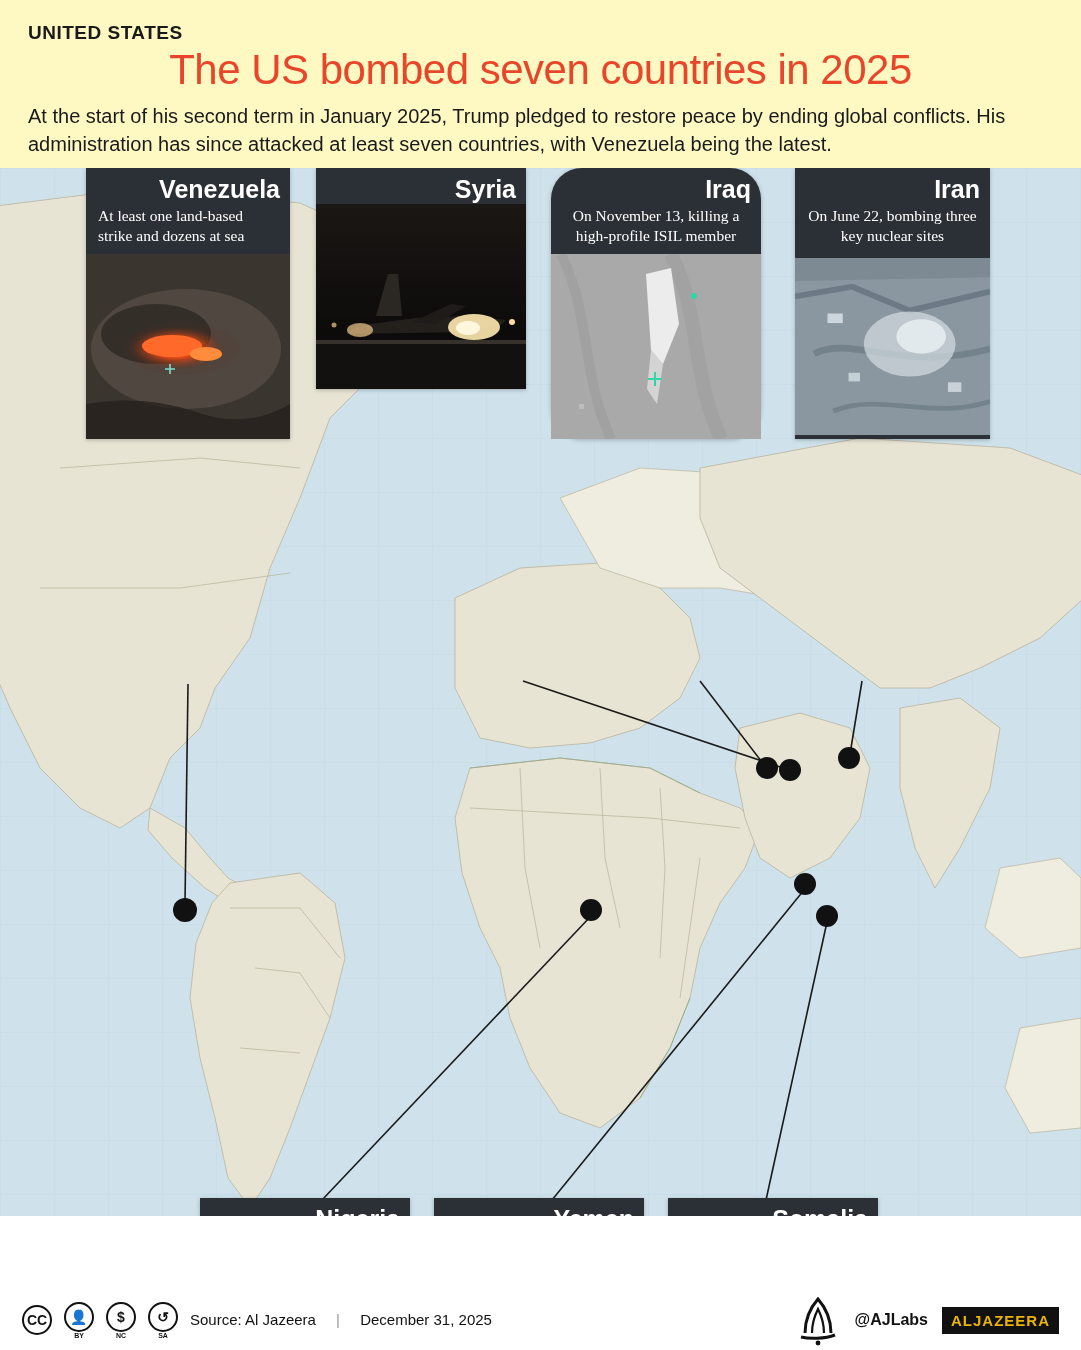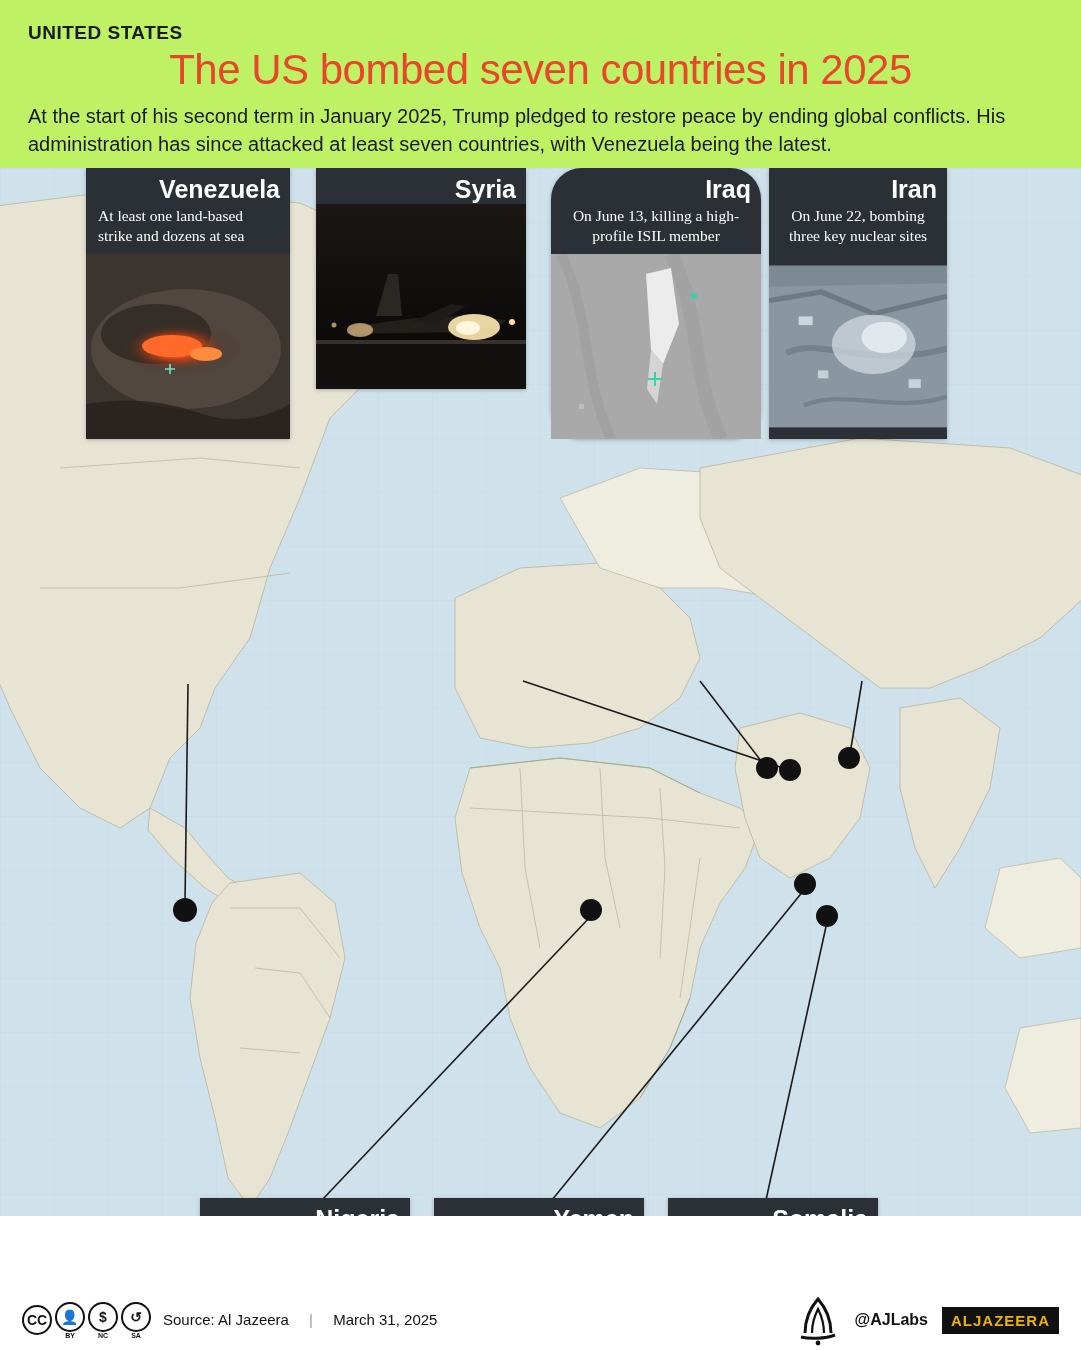--- a/index.html
+++ b/index.html
@@ -5,21 +5,21 @@
   * { box-sizing: border-box; margin: 0; padding: 0; }
   body {
     width: 1081px; height: 1350px;
     font-family: "Liberation Sans", sans-serif;
     background: #ffffff;
     position: relative;
     overflow: hidden;
   }
 
   
-  .header { padding: 22px 28px 10px 28px; background: #bef264; }
+  .header { padding: 22px 28px 10px 28px; background: #fef9c3; }
   .kicker {
     font-size: 19px; font-weight: bold; letter-spacing: 0.5px;
     color: #1a1a1a; text-transform: uppercase;
   }
   .headline {
     font-size: 42px; font-weight: normal; color: #e8462b;
     line-height: 1.12; margin-top: 2px; letter-spacing: -0.5px; text-align: center;
   }
   .standfirst {
     font-size: 20px; color: #1a1a1a; line-height: 1.38; margin-top: 10px;
@@ -65,21 +65,21 @@
   .leader { stroke: #1a1a1a; stroke-width: 1.6; fill: none; }
   .dot { fill: #111; }
 
   
   .footer {
     position: absolute; left: 0; bottom: 0;
     width: 1081px; height: 60px; background: #fff;
     display: flex; align-items: center; padding: 0 22px;
   }
   .cc {
-    display: flex; align-items: center; gap: 3px; margin-right: 12px;
+    display: flex; align-items: center; gap: 12px; margin-right: 12px;
   }
   .cc-badge {
     width: 30px; height: 30px; border-radius: 50%;
     background: #fff; border: 2.4px solid #111;
     display: flex; align-items: center; justify-content: center;
     font-size: 14px; font-weight: bold; color: #111;
     font-family: "Liberation Sans", sans-serif;
   }
   .cc-sub { font-size: 7px; font-weight: bold; text-align: center; color: #111; }
   .cc-col { display:flex; flex-direction:column; align-items:center; }
@@ -246,37 +246,37 @@
         <ellipse cx="44" cy="126" rx="13" ry="7" fill="#f0c98a" opacity="0.7"></ellipse>
         <rect x="0" y="136" width="210" height="4" fill="#6e6256" opacity="0.45"></rect>
         <circle cx="196" cy="118" r="3" fill="#ffdca0"></circle>
         <circle cx="18" cy="121" r="2.5" fill="#d8b27a" opacity="0.8"></circle>
       </svg>
     </div>
   </div>
 
   <div class="card" style="left:551px; top:0px; width:210px;border-radius:31px;">
     <div class="card-title">Iraq</div>
-    <div class="card-desc center">On June 13, killing a high-profile ISIL member</div>
+    <div class="card-desc center">On November 13, killing a high-profile ISIL member</div>
     <div class="card-photo" style="height:185px;">
       <svg viewBox="0 0 210 185" style="width:100%;height:100%;display:block">
         <rect width="210" height="185" fill="url(#irqSky)"></rect>
         <path d="M0,0 L210,0 L210,185 L0,185 Z" fill="#a9a9a9"></path>
         <path d="M10,0 C40,60 30,120 60,185" stroke="#9a9a9a" stroke-width="10" fill="none" opacity="0.5"></path>
         <path d="M120,0 C150,60 140,120 170,185" stroke="#9a9a9a" stroke-width="14" fill="none" opacity="0.45"></path>
         <path d="M95,20 L120,14 L128,70 L112,110 L100,96 Z" fill="#f2f2f2" opacity="0.92"></path>
         <path d="M100,96 L112,110 L106,150 L96,135 Z" fill="#dcdcdc" opacity="0.85"></path>
         <path d="M104,118 l0,14 M97,125 l14,0" stroke="#2fd6a6" stroke-width="2"></path>
         <circle cx="143" cy="42" r="3" fill="#2fd6a6"></circle>
         <rect x="28" y="150" width="5" height="5" fill="#bdbdbd"></rect>
       </svg>
     </div>
   </div>
 
-  <div class="card" style="left:769px; top:0px; width:178px;">
+  <div class="card" style="left:795px; top:0px; width:195px;">
     <div class="card-title">Iran</div>
     <div class="card-desc center">On June 22, bombing three key nuclear sites</div>
     <div class="card-photo" style="height:185px;">
       <svg viewBox="0 0 204 185" style="width:100%;height:100%;display:block">
         <rect width="204" height="185" fill="#7f8c96"></rect>
         <path d="M0,0 L204,0 L204,185 L0,185 Z" fill="#8a97a0"></path>
         <path d="M0,40 L60,30 L120,55 L204,35" stroke="#6d7a85" stroke-width="6" fill="none"></path>
         <path d="M20,100 C60,80 110,120 204,95" stroke="#74828c" stroke-width="7" fill="none"></path>
         <path d="M40,160 C90,140 140,170 204,150" stroke="#74828c" stroke-width="5" fill="none"></path>
         <ellipse cx="120" cy="90" rx="48" ry="34" fill="#cfd8de" opacity="0.75"></ellipse>
@@ -325,21 +325,21 @@
       <div class="cc-badge">↺</div>
       <div class="cc-sub">SA</div>
     </div>
   </div>
 
   <div class="credit">
     <div>
       <span>Source:</span>
       <span>Al Jazeera</span>
       <span class="sep">|</span>
-      <span>March 31, 2025</span>
+      <span>December 31, 2025</span>
     </div>
   </div>
 
   <div class="footer-right">
     <svg class="aj-calig" viewBox="0 0 46 54">
       <path d="M6,44 C14,46 30,46 40,42" stroke="#111" stroke-width="3" fill="none"></path>
       <path d="M10,40 C10,26 16,14 23,6 C30,14 36,26 36,40" stroke="#111" stroke-width="3" fill="none"></path>
       <path d="M17,40 C17,30 20,22 23,16 C26,22 29,30 29,40" stroke="#111" stroke-width="2.2" fill="none"></path>
       <circle cx="23" cy="50" r="2.4" fill="#111"></circle>
     </svg>

